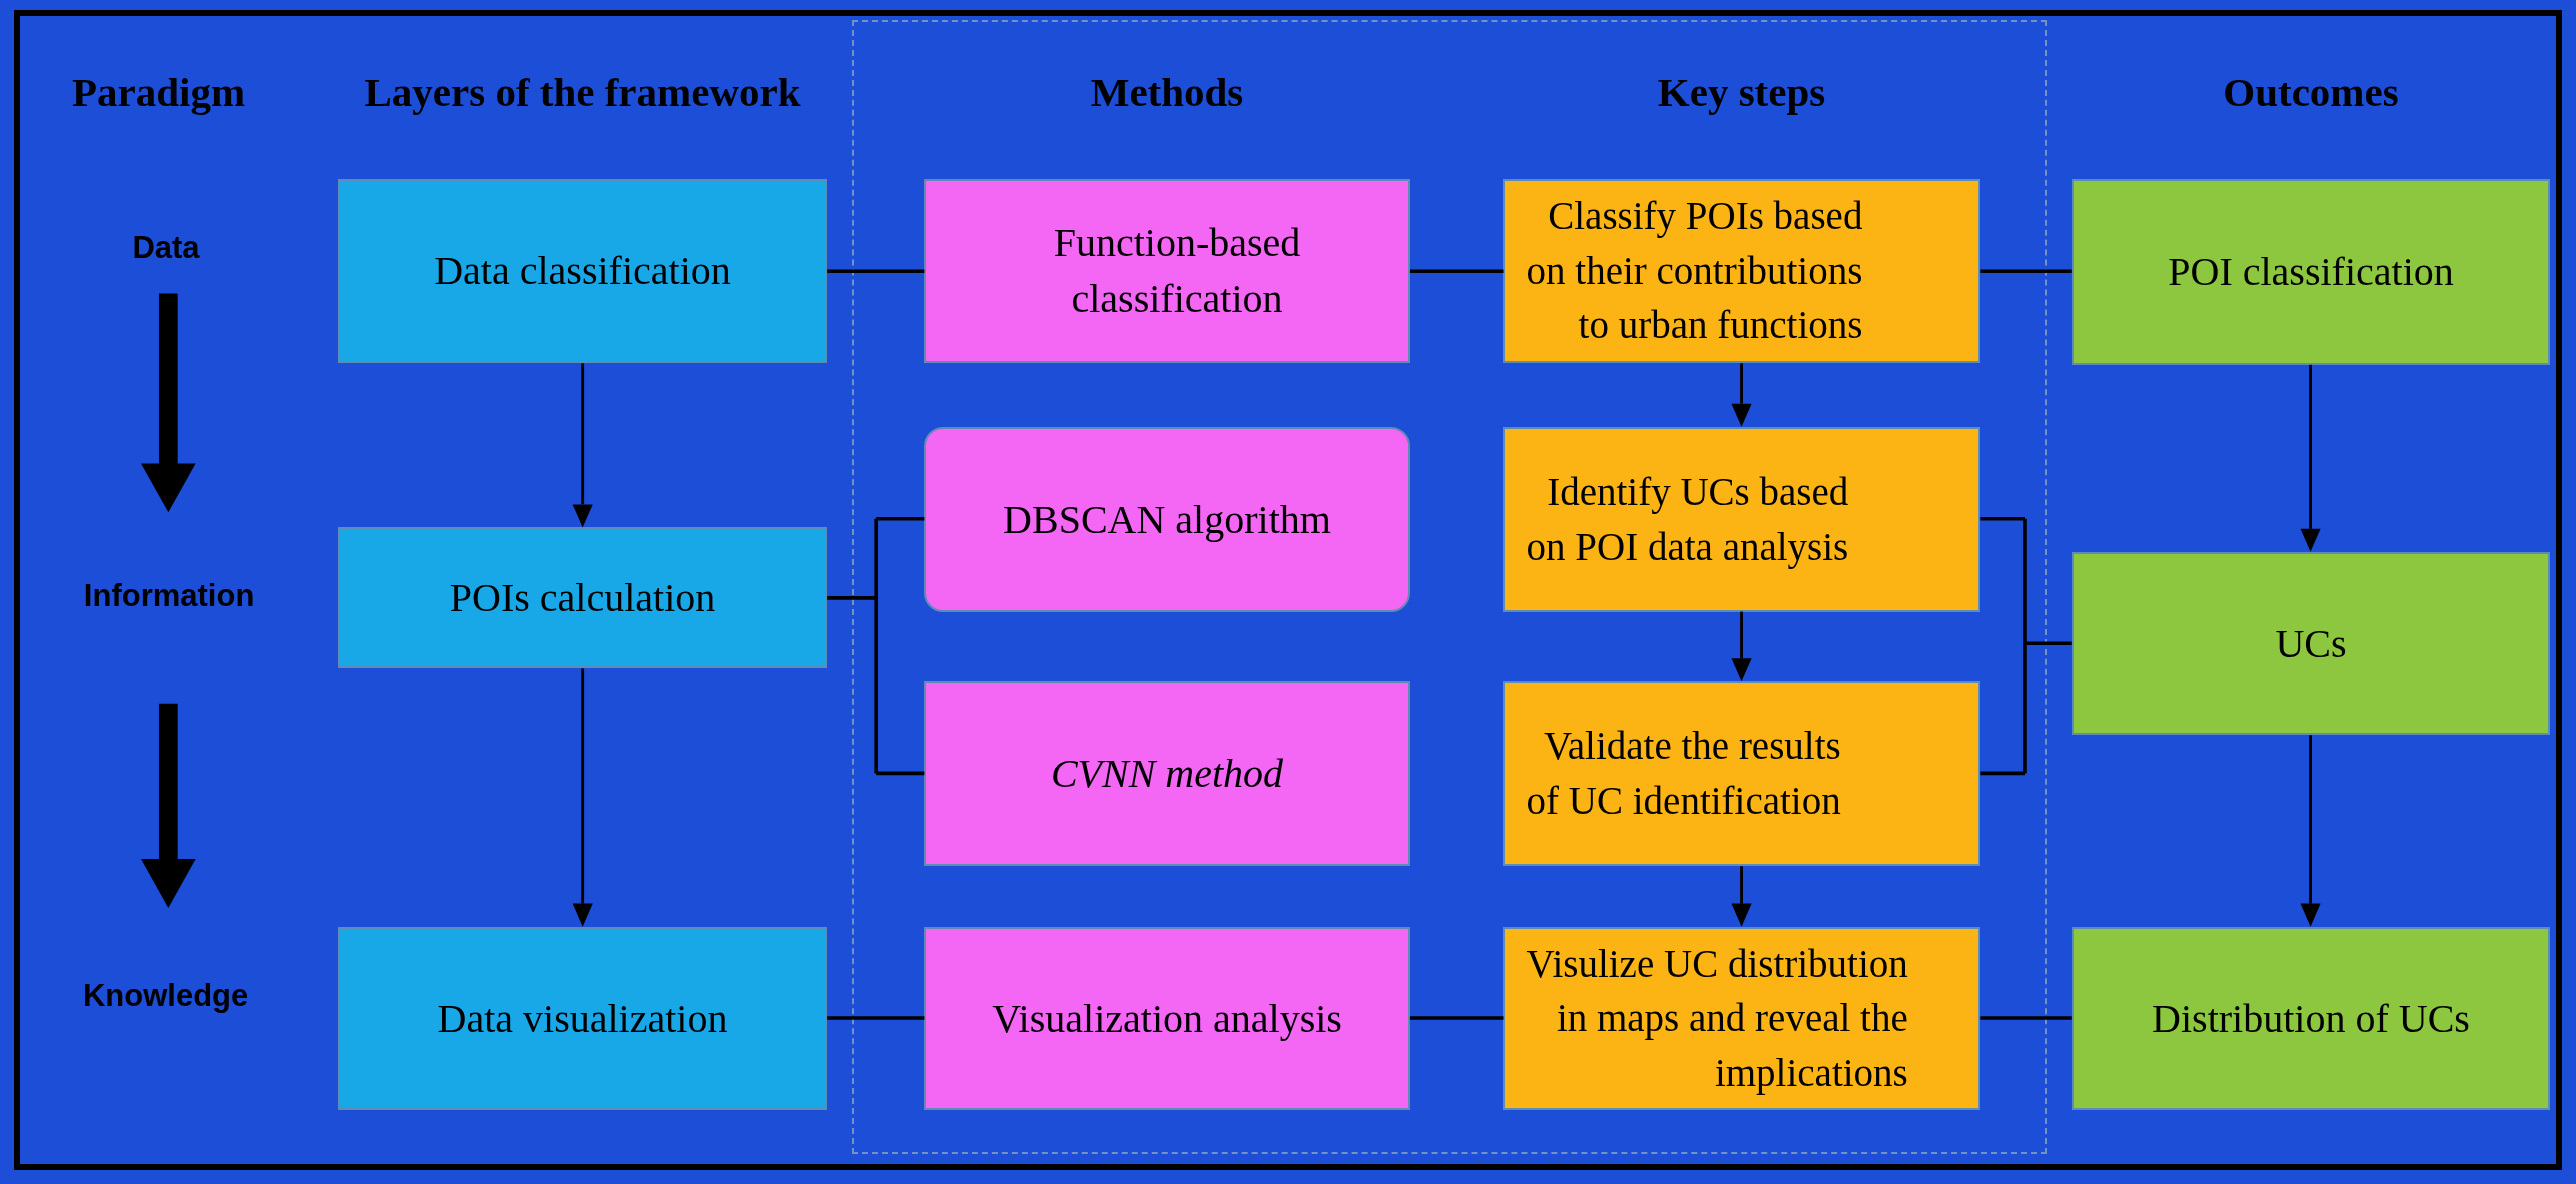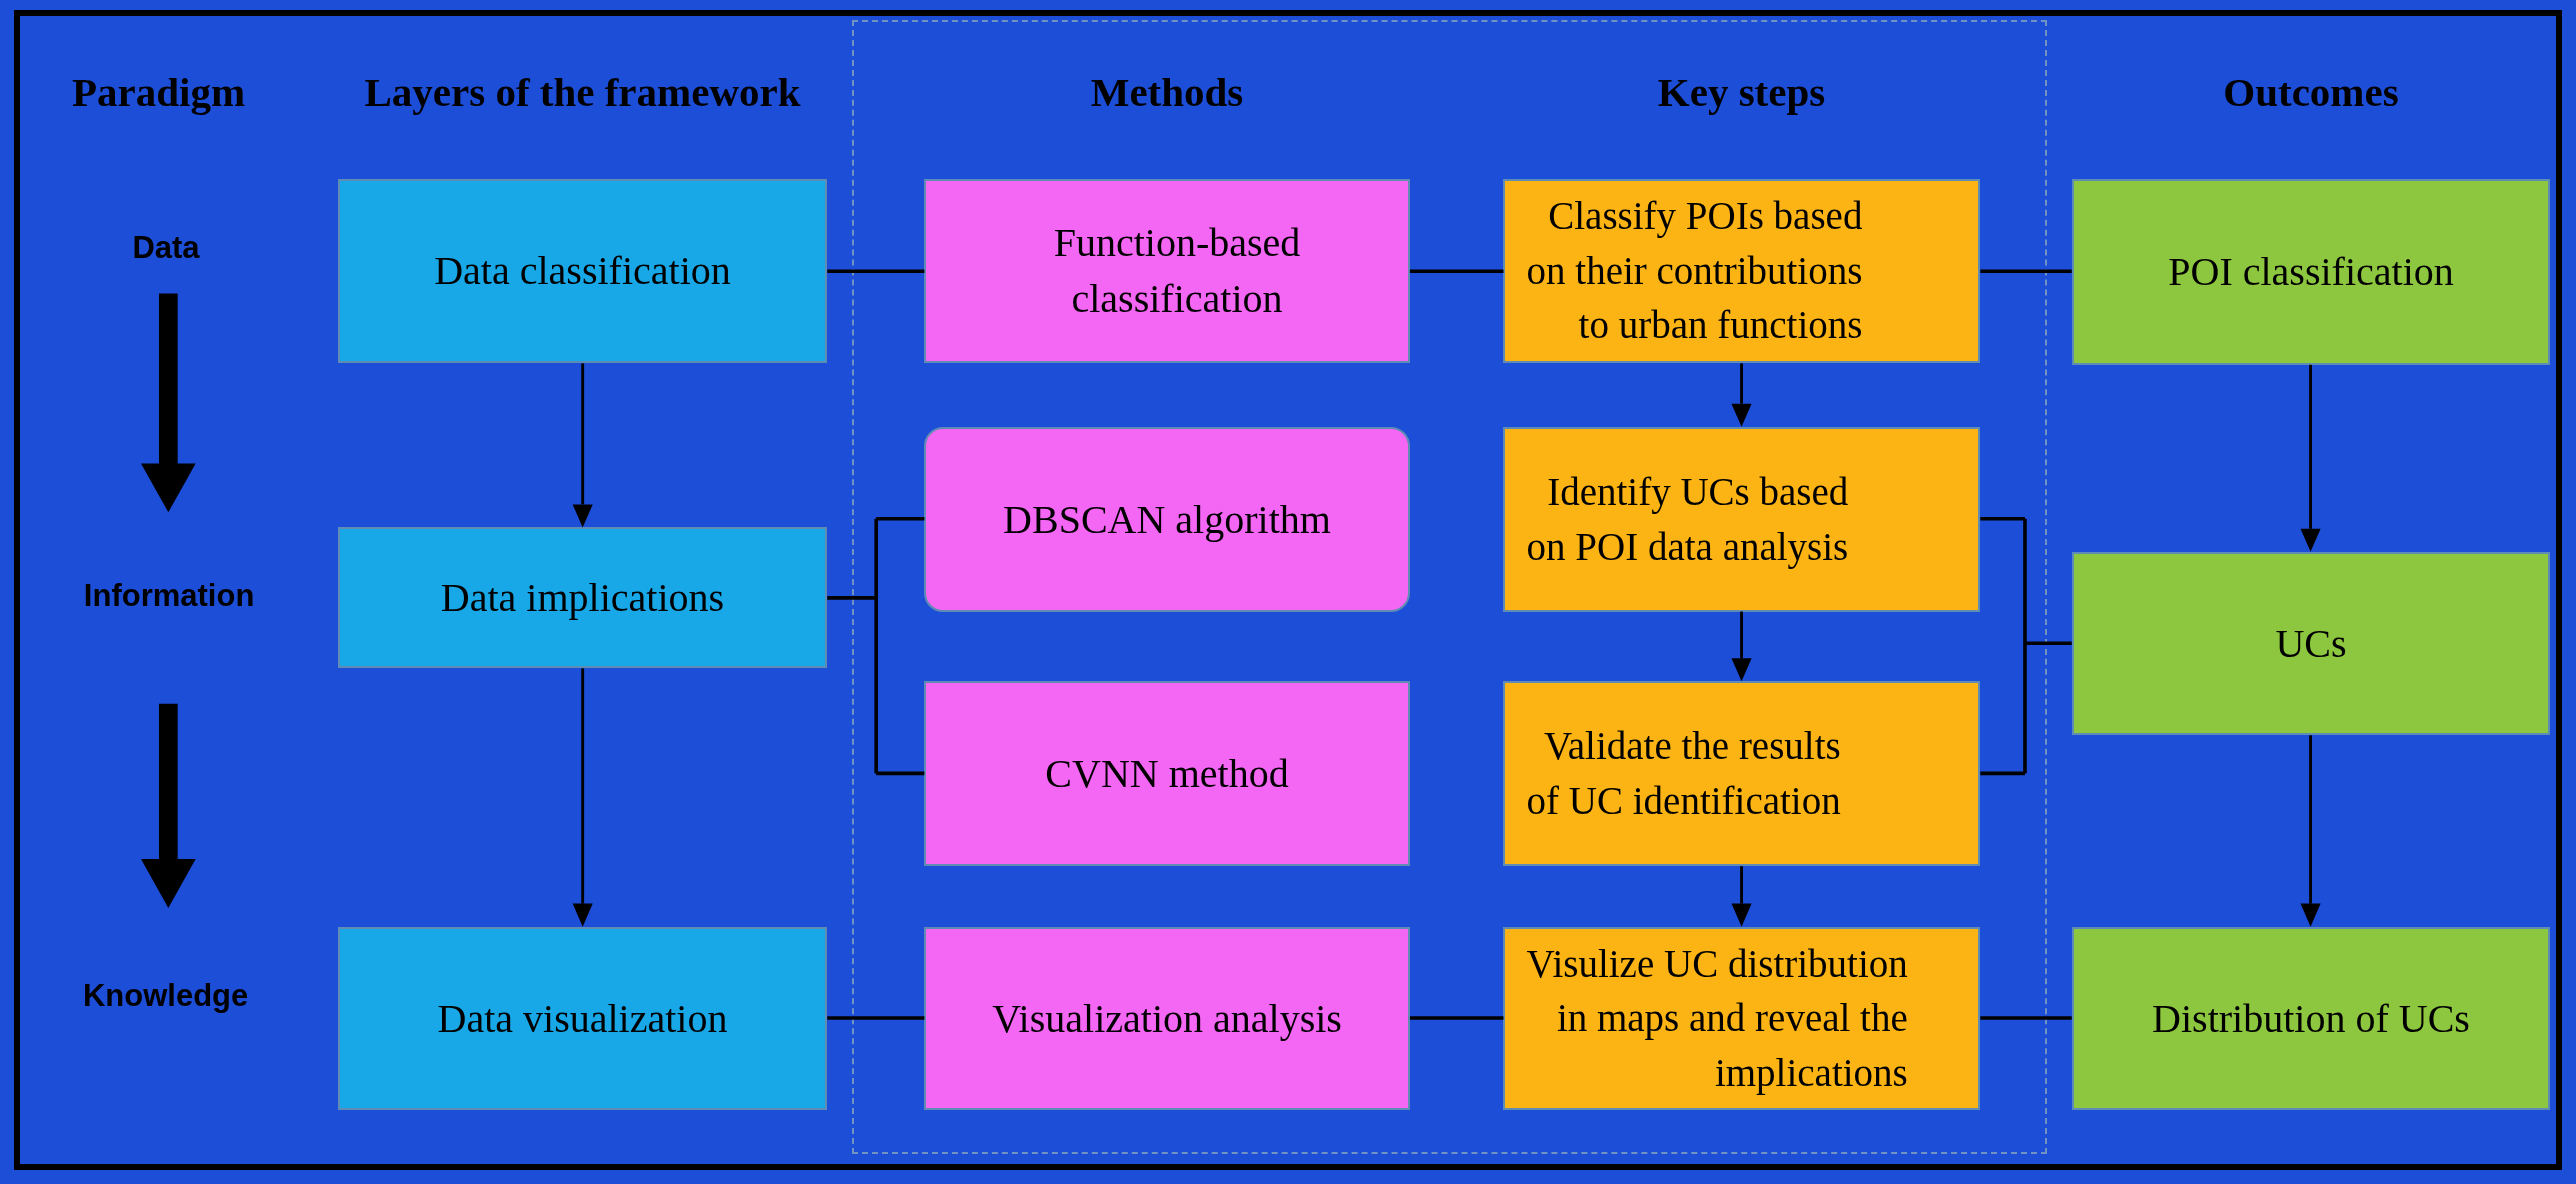--- a/index.html
+++ b/index.html
@@ -40,27 +40,27 @@
   <div class="col-header" style="left:338px;width:489px;">Layers of the framework</div>
   <div class="col-header" style="left:924px;width:486px;">Methods</div>
   <div class="col-header" style="left:1503px;width:477px;">Key steps</div>
   <div class="col-header" style="left:2072px;width:478px;">Outcomes</div>
 
   <div class="p-label" style="left:58px;top:230px;width:216px;">Data</div>
   <div class="p-label" style="left:21.6px;top:578px;width:295px;">Information</div>
   <div class="p-label" style="left:21.6px;top:978px;width:288px;">Knowledge</div>
 
   <div class="node layer" style="left:338px;top:179px;width:489px;height:184px;">Data classification</div>
-  <div class="node layer" style="left:338px;top:527px;width:489px;height:141px;">Data implications</div>
+  <div class="node layer" style="left:338px;top:527px;width:489px;height:141px;">POIs calculation</div>
   <div class="node layer" style="left:338px;top:927px;width:489px;height:183px;">Data visualization</div>
 
   <div class="node method" style="left:924px;top:179px;width:486px;height:184px;padding-left:20px;">Function-based
 classification</div>
   <div class="node method" style="left:924px;top:427px;width:486px;height:185px;border-radius:19px;">DBSCAN algorithm</div>
-  <div class="node method" style="left:924px;top:681px;width:486px;height:185px;">CVNN method</div>
+  <div class="node method" style="left:924px;top:681px;width:486px;height:185px;font-style:italic;">CVNN method</div>
   <div class="node method" style="left:924px;top:927px;width:486px;height:183px;">Visualization analysis</div>
 
   <div class="node step" style="left:1503px;top:179px;width:477px;height:184px;">Classify POIs based
 on their contributions
 to urban functions</div>
   <div class="node step" style="left:1503px;top:427px;width:477px;height:185px;">Identify UCs based
 on POI data analysis</div>
   <div class="node step" style="left:1503px;top:681px;width:477px;height:185px;">Validate the results
 of UC identification</div>
   <div class="node step" style="left:1503px;top:927px;width:477px;height:183px;">Visulize UC distribution

